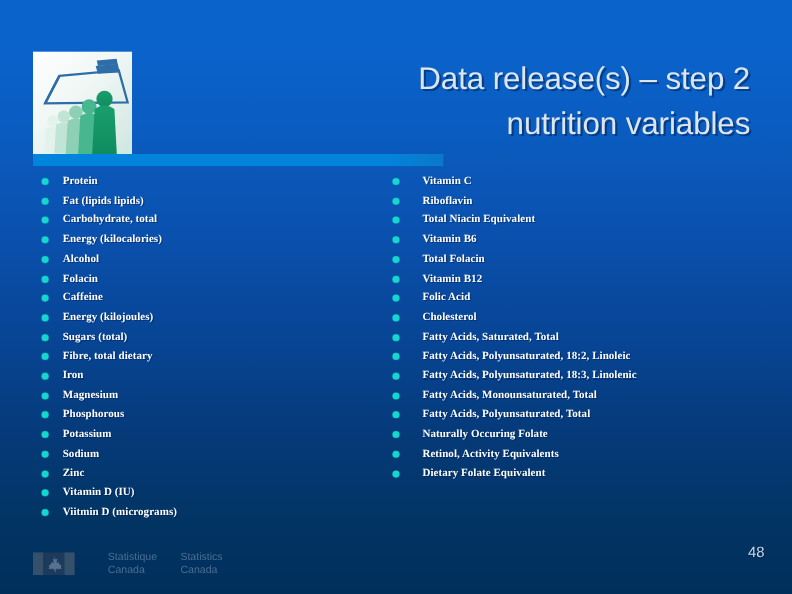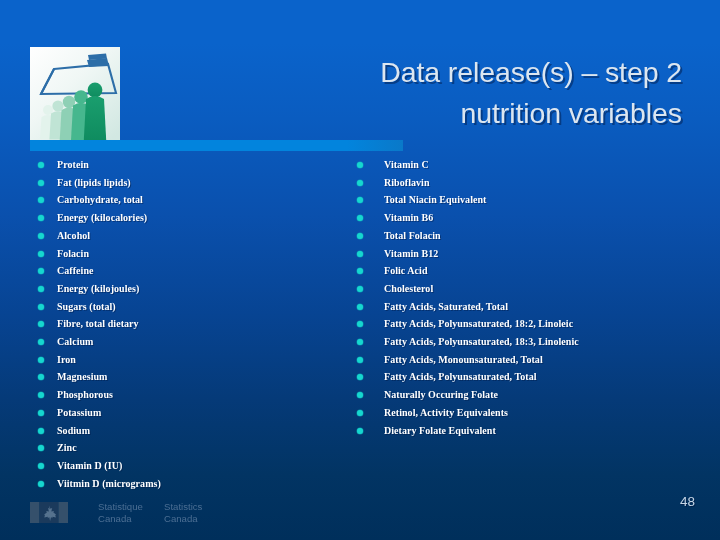--- a/index.html
+++ b/index.html
@@ -246,26 +246,20 @@
       <span class="bullet-mark">
           <span class="dot"></span>
         </span>
       <span class="bullet-label">Sugars (total)</span>
     </div>
     <div class="bullet-row">
       <span class="bullet-mark">
           <span class="dot"></span>
         </span>
       <span class="bullet-label">Fibre, total dietary</span>
-    </div>
-    <div class="bullet-row">
-      <span class="bullet-mark">
-          <span class="dot"></span>
-        </span>
-      <span class="bullet-label">Calcium</span>
     </div>
     <div class="bullet-row">
       <span class="bullet-mark">
           <span class="dot"></span>
         </span>
       <span class="bullet-label">Iron</span>
     </div>
     <div class="bullet-row">
       <span class="bullet-mark">
           <span class="dot"></span>

